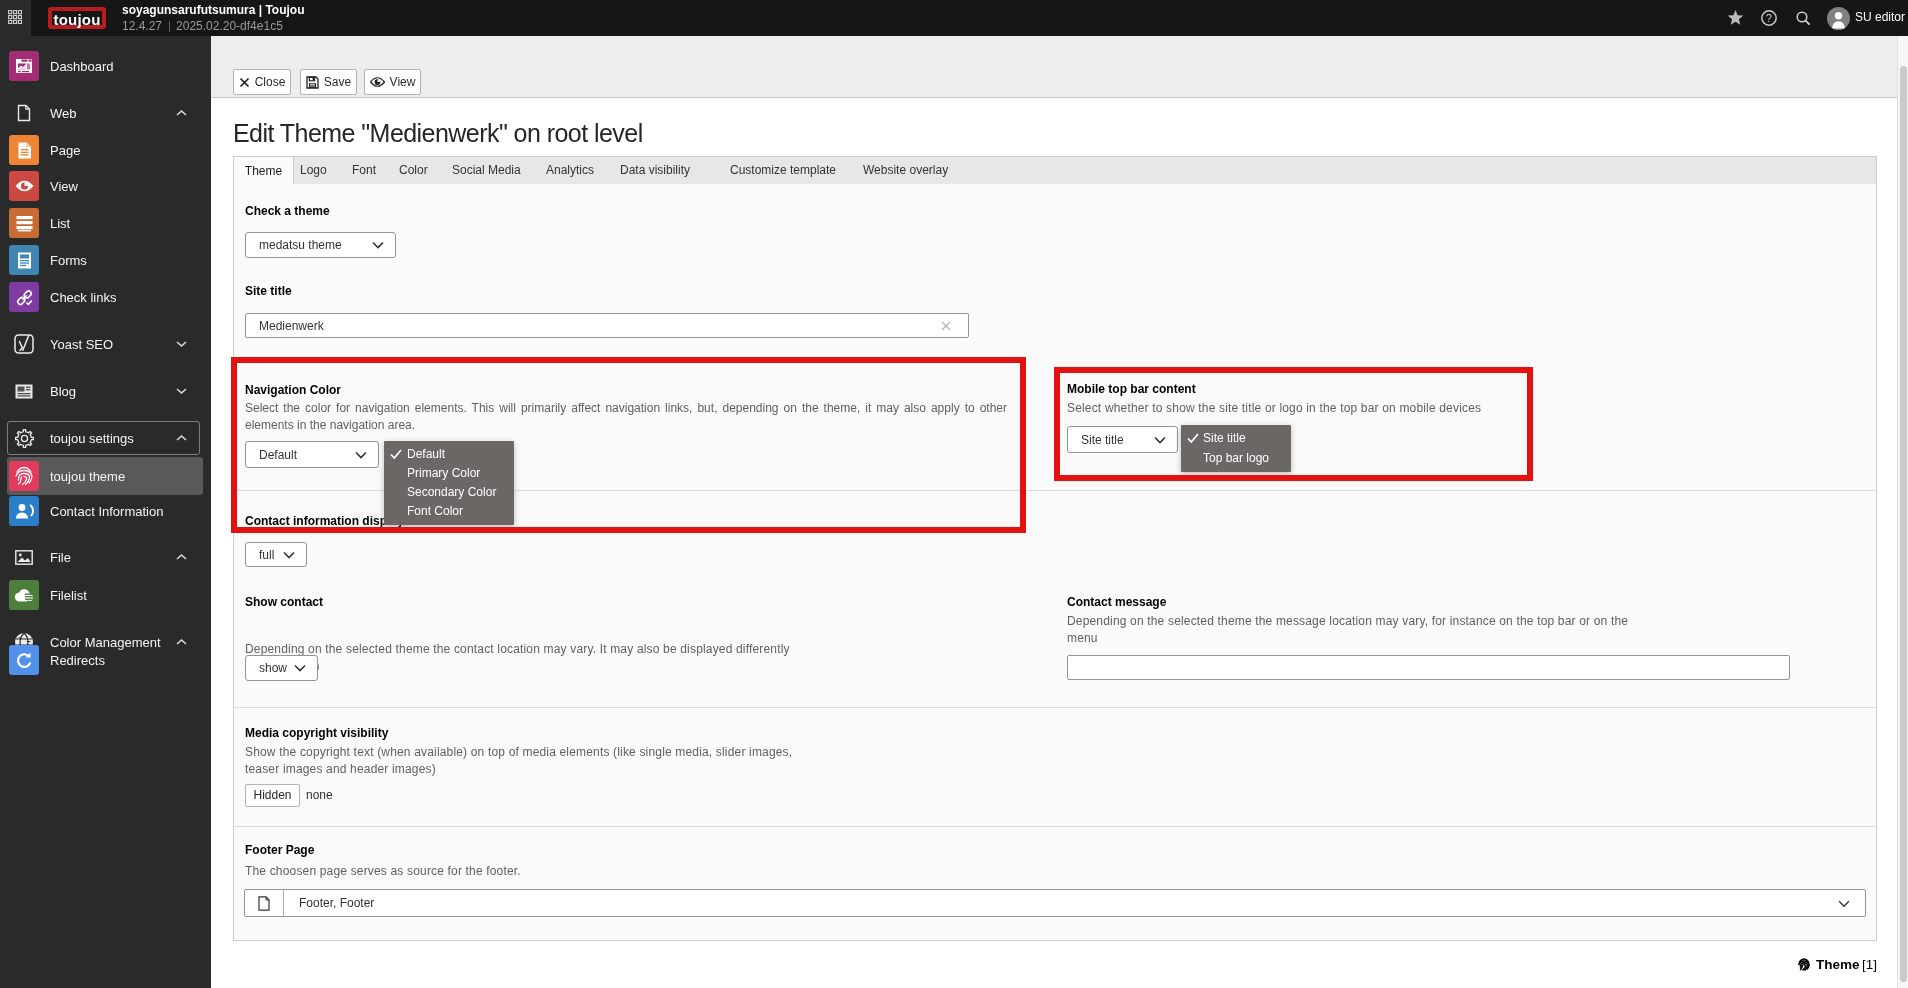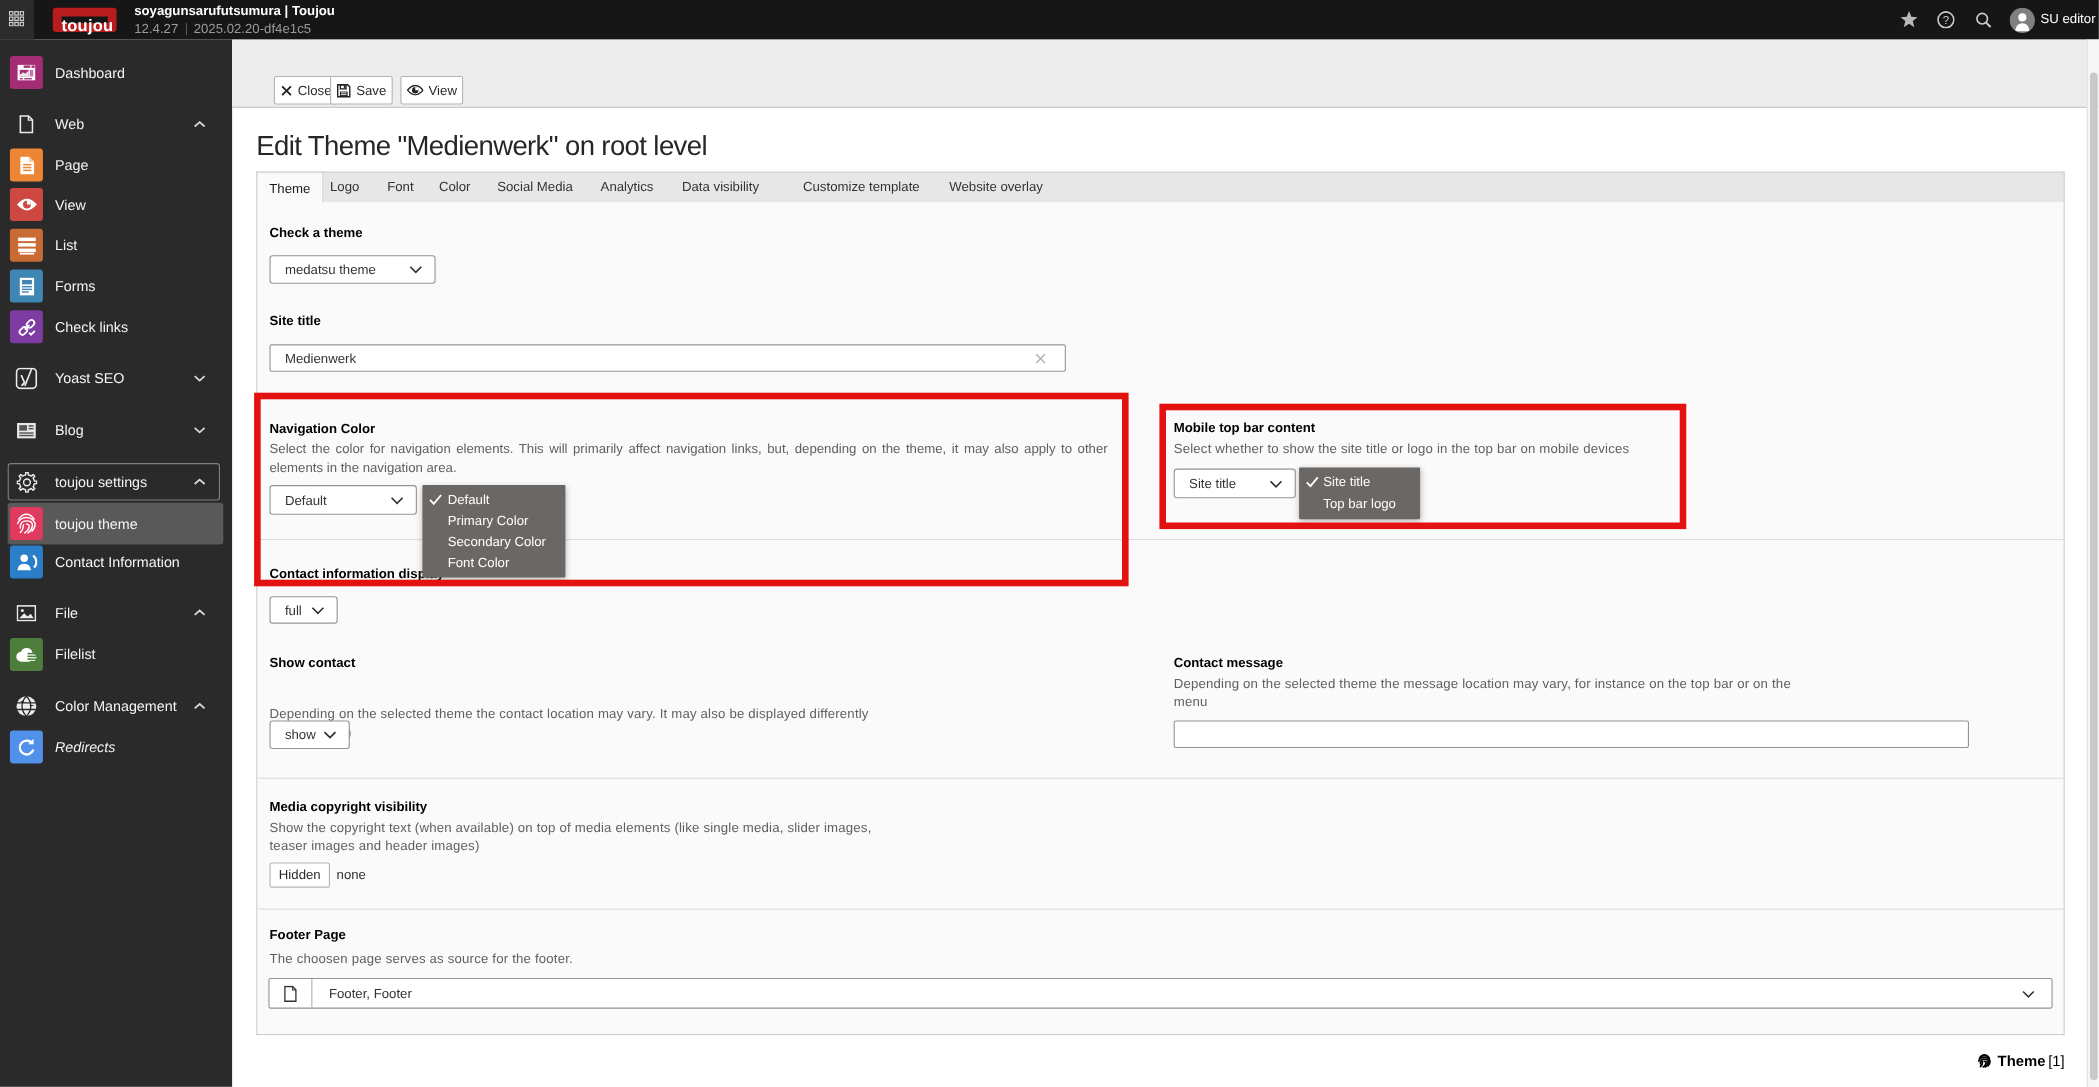--- a/index.html
+++ b/index.html
@@ -1,20 +1,20 @@
 <!DOCTYPE html>
 <html><head>
 <meta charset="utf-8">
 <style>
 * { margin:0; padding:0; box-sizing:border-box; }
 html,body { width:1908px; height:988px; overflow:hidden; background:#fff; font-family:"Liberation Sans", sans-serif; }
 
 #topbar { position:absolute; left:0; top:0; width:1908px; height:36px; background:#161616; }
 #modbtn { position:absolute; left:0; top:0; width:31px; height:36px; background:#2b2b2b; }
-#logo { position:absolute; left:48px; top:7px; width:58px; height:22px; border:8px solid #b91c1c; border-radius:3px; color:#fff; font-size:15px; font-weight:bold; text-align:center; line-height:18px; letter-spacing:0.2px; }
+#logo { position:absolute; left:48px; top:7px; width:58px; height:22px; border:4px solid #b91c1c; border-radius:3px; color:#fff; font-size:15px; font-weight:bold; text-align:center; line-height:18px; letter-spacing:0.2px; }
 #sitename { position:absolute; left:122px; top:3px; font-size:12px; font-weight:bold; color:#fff; line-height:15px; }
 #version { position:absolute; left:122px; top:19px; font-size:12px; color:#9a9a9a; line-height:14px; }
 #version .sep { display:inline-block; border-left:1px solid #5a5a5a; height:11px; margin:0 6px -2px 7px; }
 .topicon { position:absolute; top:0; height:36px; display:flex; align-items:center; justify-content:center; }
 #suexitor { position:absolute; left:1855px; top:10px; color:#fff; font-size:12px; }
 
 #sidebar { position:absolute; left:0; top:36px; width:211px; height:952px; background:#2a2a2b; }
 .mitem { position:absolute; left:0; width:211px; height:36px; }
 .mlabel { position:absolute; left:50px; top:50%; transform:translateY(-50%); font-size:13px; color:#f4f4f4; white-space:nowrap; }
 .micon { position:absolute; left:9px; top:50%; transform:translateY(-50%); width:30px; height:30px; border-radius:3px; display:flex; align-items:center; justify-content:center; }
@@ -300,34 +300,34 @@
           <path d="M4 4 q2 3 0.5 6 q-1 3 1 6" stroke="#2a2a2b" stroke-width="0" fill="none"></path>
           <path d="M9 6.5 q-3.5 0.5 -5 -1.5 M12 9 q3 1.5 5.5 0" stroke="#2a2a2b" stroke-width="0"></path>
         </svg>
   </div>
   <div class="mlabel">Color Management</div>
   <svg class="chev" width="11" height="7" viewBox="0 0 11 7">
         <path d="M1 5.5 L5.5 1.5 L10 5.5" fill="none" stroke="#d9d9d9" stroke-width="1.6"></path>
       </svg>
 </div>
 
-<div class="mitem" style="top:661px;font-style:italic;">
+<div class="mitem" style="top:642px;">
   <div class="micon" style="background:#5191e9;">
     <svg width="18" height="18" viewBox="0 0 18 18">
           <path d="M14.5 6 A6.3 6.3 0 1 0 15.3 11.5" fill="none" stroke="#fff" stroke-width="2.1"></path>
           <path d="M15.5 1.5 v5 h-5 Z" fill="#fff"></path>
         </svg>
   </div>
   <div class="mlabel">Redirects</div>
 </div>
 </div>
 
 <div id="docheader"></div>
 <div id="buttons">
-<div class="dbtn" style="left:249px; width:58px;">
+<div class="dbtn" style="left:233px; width:58px;">
   <svg width="11" height="11" viewBox="0 0 11 11">
         <path d="M1.5 1.5 L9.5 9.5 M9.5 1.5 L1.5 9.5" stroke="#222" stroke-width="1.7"></path>
       </svg>
   <span>Close</span>
 </div>
 <div class="dbtn" style="left:300px; width:57px;">
   <svg width="13" height="13" viewBox="0 0 13 13">
         <path d="M1 1 h9 l2 2 v9 h-11 Z" fill="none" stroke="#222" stroke-width="1.3"></path>
         <rect x="3.4" y="1.2" width="5.2" height="3.6" fill="none" stroke="#222" stroke-width="1.2"></rect>
         <rect x="6.6" y="1.8" width="1.4" height="2.3" fill="#222"></rect>

